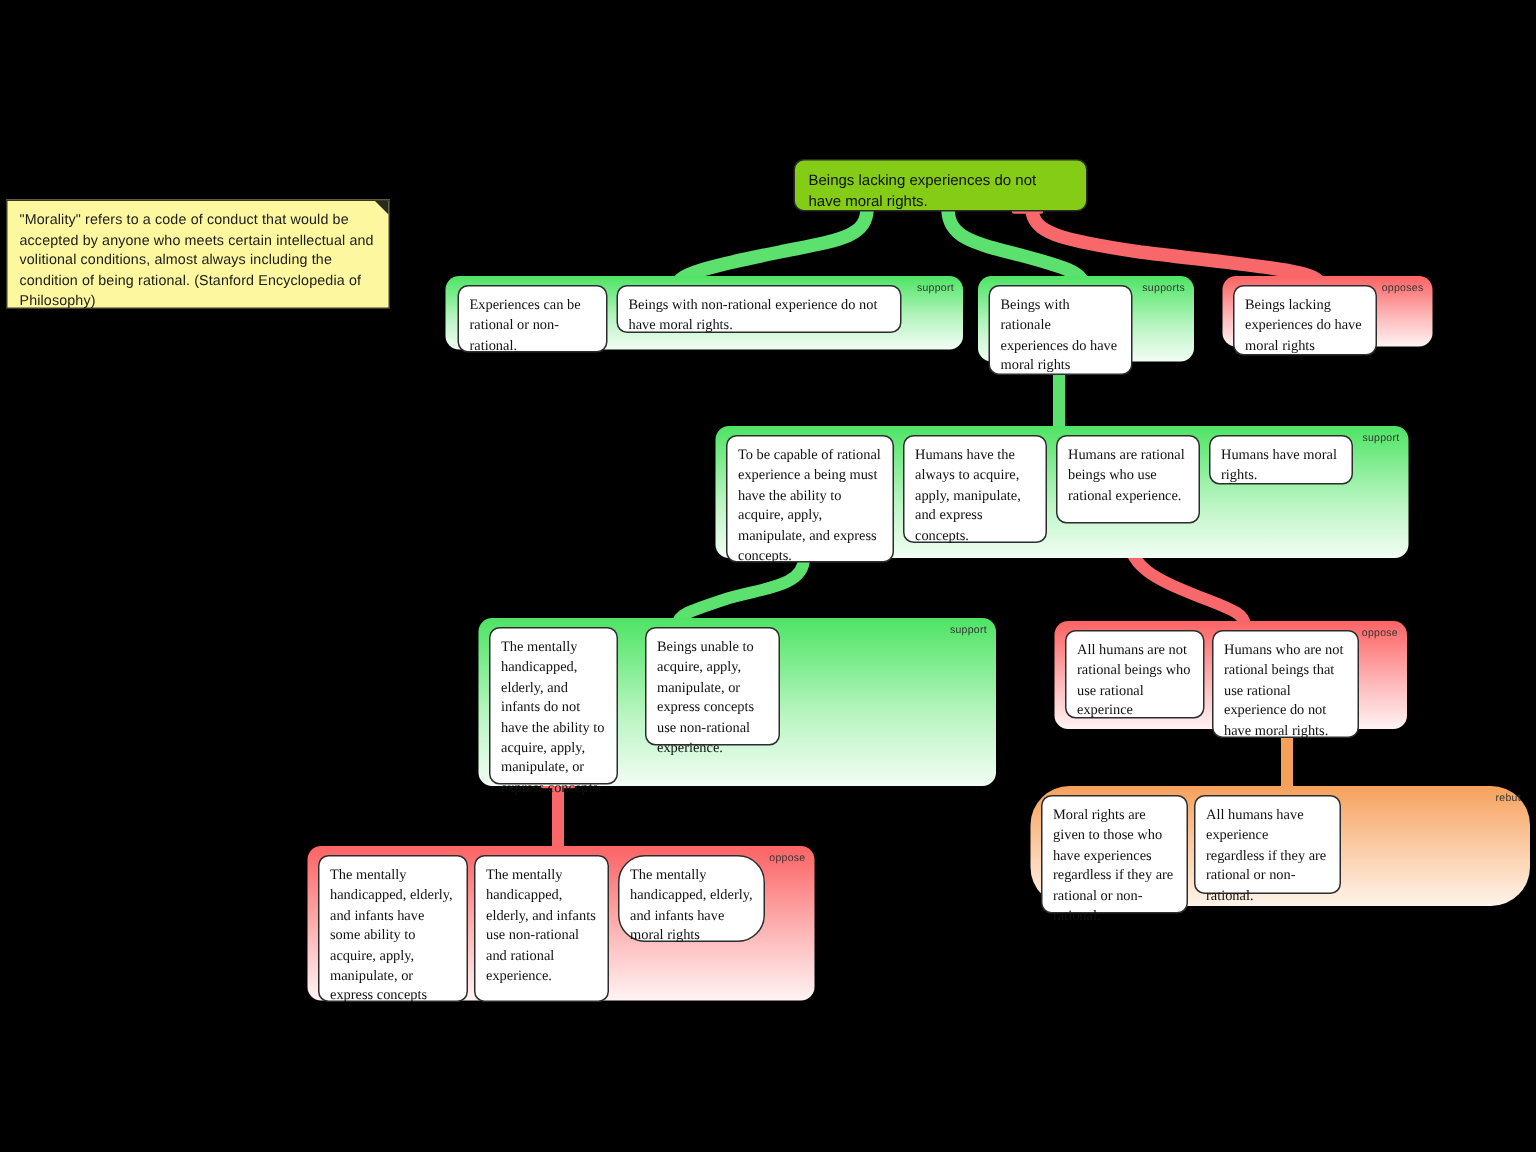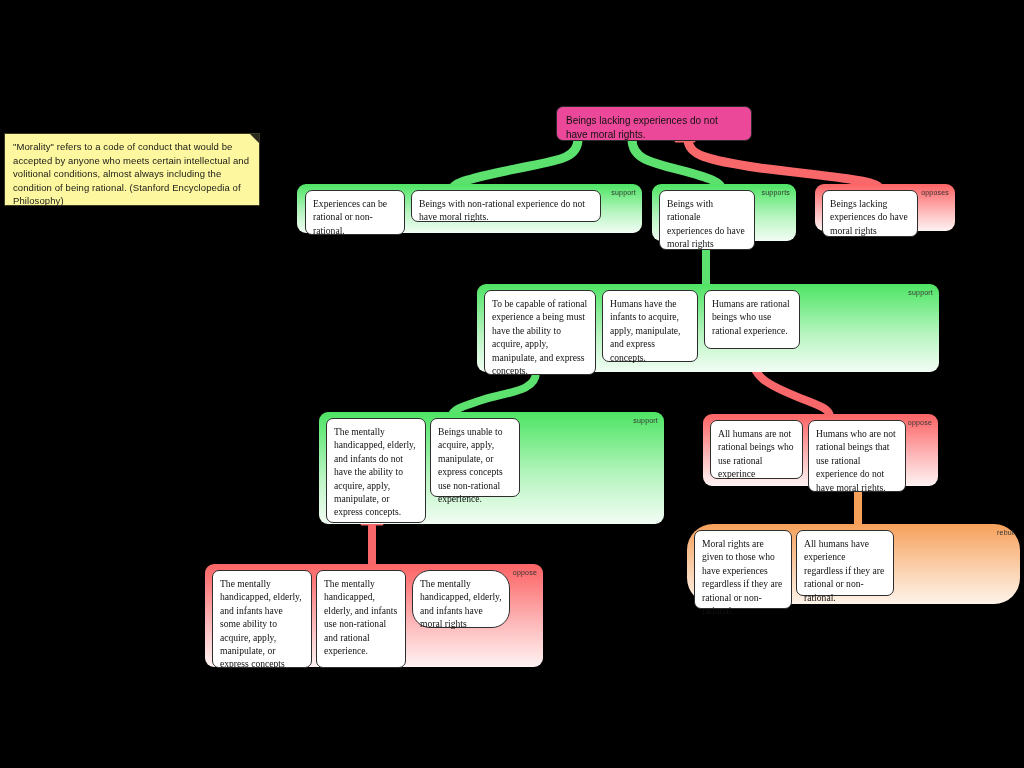--- a/index.html
+++ b/index.html
@@ -45,29 +45,28 @@
     right: 0px;
     top: 0px;
     width: 0; height: 0;
     border-top: 9px solid #2a2a1c;
     border-left: 9px solid transparent;
   }
 
   
   .rootbox {
     position: absolute;
-    background: #ec4899;
+    background: #84cc16;
     border: 1px solid #2a2a2a;
     border-radius: 7px;
     box-sizing: border-box;
     padding: 7px 9px;
     font-size: 10px;
     line-height: 14px;
     color: #111111;
-    margin-left: 27px;
   }
 
   
   .group {
     position: absolute;
     box-sizing: border-box;
     border-radius: 9px;
   }
   .group.support {
     background: linear-gradient(to bottom, #4ee364 0%, #6eea80 18%, #b9f5c2 58%, #f2fdf4 100%);
@@ -163,30 +162,33 @@
       <span>Beings lacking experiences do have moral rights</span>
     </div>
   </div>
 
   <div class="group support" style="left:477px; top:284px; width:462px; height:88px;">
     <span class="glabel">support</span>
     <div class="card" style="left:7px; top:6px; width:112px; height:85px;">
       <span>To be capable of rational experience a being must have the ability to acquire, apply, manipulate, and express concepts.</span>
     </div>
     <div class="card" style="left:125px; top:6px; width:96px; height:72px;">
-      <span>Humans have the infants to acquire, apply, manipulate, and express concepts.</span>
+      <span>Humans have the always to acquire, apply, manipulate, and express concepts.</span>
     </div>
     <div class="card" style="left:227px; top:6px; width:96px; height:59px;">
       <span>Humans are rational beings who use rational experience.</span>
     </div>
+    <div class="card" style="left:329px; top:6px; width:96px; height:33px;">
+      <span>Humans have moral rights.</span>
+    </div>
   </div>
 
   <div class="group support" style="left:319px; top:412px; width:345px; height:112px;">
     <span class="glabel">support</span>
-    <div class="card" style="left:7px; top:6px; width:100px; height:105px;">
+    <div class="card" style="left:7px; top:6px; width:86px; height:105px;">
       <span>The mentally handicapped, elderly, and infants do not have the ability to acquire, apply, manipulate, or express concepts.</span>
     </div>
     <div class="card" style="left:111px; top:6px; width:90px; height:79px;">
       <span>Beings unable to acquire, apply, manipulate, or express concepts use non-rational experience.</span>
     </div>
   </div>
 
   <div class="group oppose" style="left:703px; top:414px; width:235px; height:72px;">
     <span class="glabel">oppose</span>
     <div class="card" style="left:7px; top:6px; width:93px; height:59px;">

